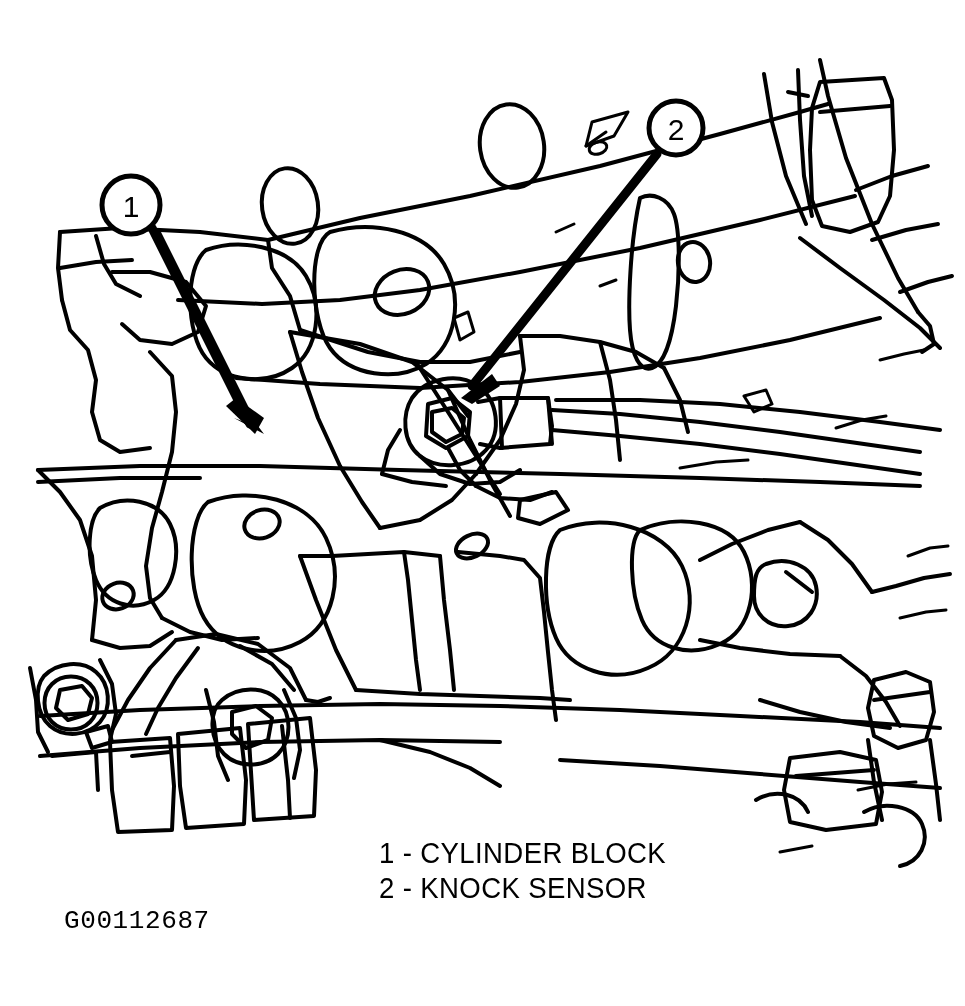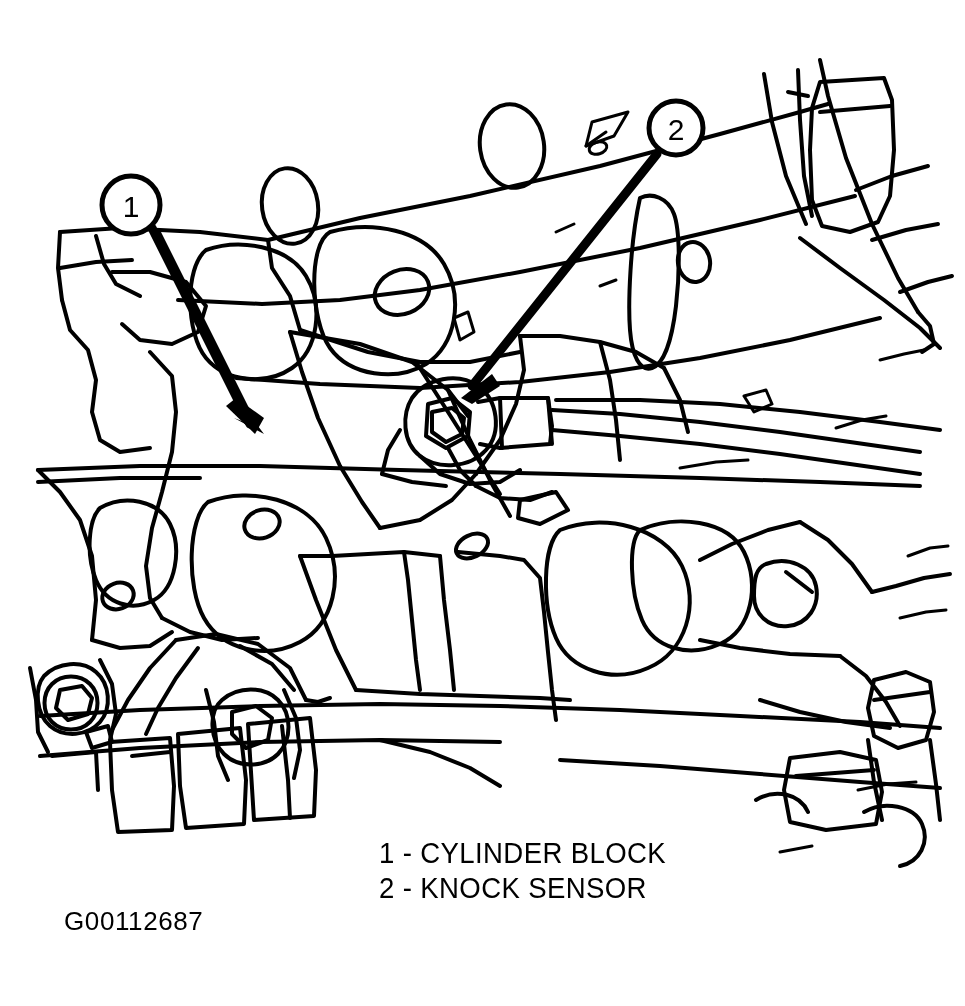--- a/index.html
+++ b/index.html
@@ -43,21 +43,21 @@
     font-weight: 400;
     color: #000000;
     white-space: nowrap;
     transform: scaleX(0.95);
     transform-origin: left center;
   }
   .figure-code {
     position: absolute;
     left: 64px;
     top: 906px;
-    font-family: Liberation Sans, sans-serif;
+    font-family: Liberation Mono, monospace;
     font-size: 26px;
     line-height: 30px;
     letter-spacing: 0.6px;
     color: #000000;
     white-space: nowrap;
   }
   .callout-number {
     font-family: "Liberation Sans", sans-serif;
     font-size: 30px;
     font-weight: 400;

